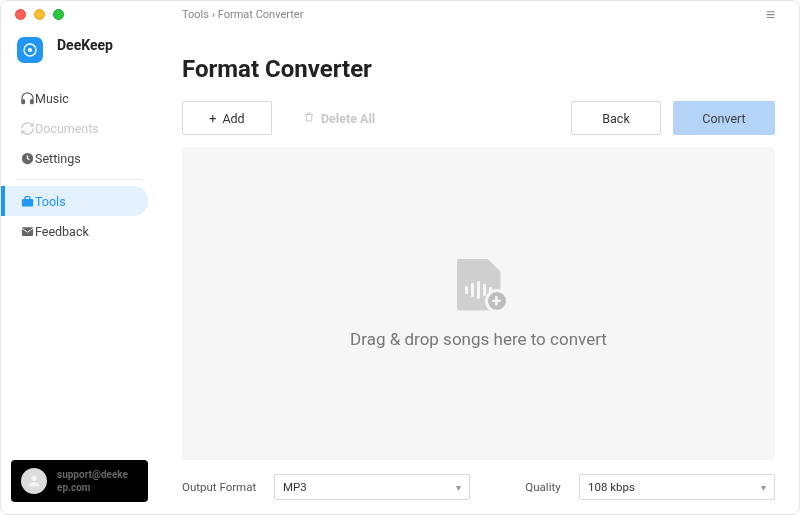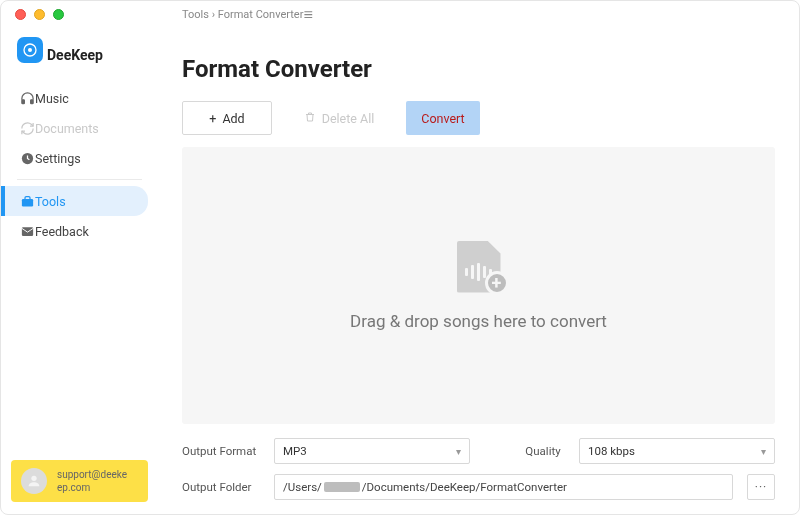--- a/index.html
+++ b/index.html
@@ -6,46 +6,46 @@
   body { background: #fff; width: 800px; height: 515px; overflow: hidden; border: 1px solid #e5e5e5; border-radius: 8px; }
   .window { width: 100%; height: 100%; display: flex; flex-direction: column; }
   .titlebar-row { display: flex; align-items: center; height: 26px; padding-left: 14px; }
   .traffic { display: flex; gap: 8px; }
   .dot { width: 11px; height: 11px; border-radius: 50%; }
   .dot.red { background: #ff5f57; border: 1px solid #e5493f; }
   .dot.yellow { background: #febc2e; border: 1px solid #e0a421; }
   .dot.green { background: #28c840; border: 1px solid #1ea630; }
   .content-row { flex: 1; display: flex; }
   .sidebar { width: 157px; display: flex; flex-direction: column; padding-top: 10px; }
-  .logo-row { display: flex; align-items: flex-end; gap: 4px; padding: 0 16px 14px 16px; }
+  .logo-row { display: flex; align-items: flex-start; gap: 14px; padding: 0 16px 14px 16px; }
   .logo-icon { width: 26px; height: 26px; border-radius: 7px; background: #2196f3; display: flex; align-items: center; justify-content: center; color: #fff; }
   .logo-text { display: flex; flex-direction: column; }
   .app-name { font-weight: 700; font-size: 14px; color: #222; }
   .app-sub { font-size: 9px; color: #9e9e9e; margin-top: 2px; }
   .nav { padding: 6px 0; }
   .nav-item { display: flex; align-items: center; height: 30px; padding: 0 18px; font-size: 12.5px; color: #444; cursor: pointer; }
   .nav-item.disabled { color: #c9c9c9; }
   .nav-item.active { background: #e3f0fd; color: #2196f3; border-radius: 0 14px 14px 0; border-left: 4px solid #2196f3; padding-left: 14px; margin-right: 10px;}
   .nav-sep { height: 1px; background: #eaeaea; margin: 6px 16px; }
   .nav-icon { width: 16px; height: 16px; flex-shrink: 0; display:flex; align-items:center; justify-content:center; color:inherit;}
   .nav-icon svg { display:block;}
-  .support-tile { margin-top: auto; margin: auto 10px 12px 10px; background: #fde047; border-radius: 4px; display: flex; align-items: center; gap: 10px; padding: 8px 10px; }
+  .support-tile { margin-top: auto; margin: auto 10px 12px 10px; background: #000000; border-radius: 4px; display: flex; align-items: center; gap: 10px; padding: 8px 10px; font-weight: bold; }
   .avatar { width: 26px; height: 26px; border-radius: 50%; background: #dcdcdc; display: flex; align-items: center; justify-content: center; color: #f4f4f4; }
   .support-txt { font-size: 10px; color: #666; line-height: 1.3;}
   .main { flex: 1; display: flex; flex-direction: column; padding: 0 24px 14px 24px; }
-  .breadcrumb-row { display: flex; align-items: center; height: 26px; margin-top: -26px; }
+  .breadcrumb-row { display: flex; align-items: center; height: 26px; margin-top: -26px; justify-content: space-between; }
   .breadcrumb { font-size: 11px; color: #888; }
   .hamburger { font-size: 16px; color: #888; cursor: pointer; }
   .page-title { font-size: 24px; font-weight: 700; color: #222; margin-top: 28px; margin-bottom: 18px; }
   .toolbar { display: flex; gap: 12px; align-items: center; }
   .btn { height: 34px; border-radius: 2px; font-size: 12.5px; display: flex; align-items: center; justify-content: center; cursor: pointer; }
   .btn.add { width: 90px; border: 1px solid #d8d8d8; background: #fff; color: #333; gap: 6px;}
-  .btn.delete { width: 110px; color: #c9c9c9; gap: 6px; cursor: default;}
+  .btn.delete { width: 110px; color: #c9c9c9; gap: 6px; cursor: default; font-weight: bold;}
   .btn.back { width: 90px; border: 1px solid #d8d8d8; background: #fff; color: #333; margin-left: auto; }
-  .btn.convert { width: 74px; background: #b3d4f6; color: #b91c1c; cursor: default;}
+  .btn.convert { width: 102px; background: #b3d4f6; color: #404040; cursor: default;}
   .drop-zone { flex: 1; background: #f6f6f6; border-radius: 3px; margin-top: 12px; display: flex; flex-direction: column; align-items: center; justify-content: center; }
   .dz-icon { position:relative; width:60px; height:54px; }
   .dz-page { position:absolute; left:8px; top:0; width:44px; height:52px; background:#cfcfcf; border-radius:2px; clip-path: polygon(0 0, 70% 0, 100% 25%, 100% 100%, 0 100%);}
   .dz-bars { position:absolute; left:16px; top:22px; display:flex; gap:3px; align-items:center;}
   .dz-bars span{ display:block; width:3px; background:#f6f6f6; border-radius:1px;}
   .dz-bars span:nth-child(1){height:8px;} .dz-bars span:nth-child(2){height:14px;} .dz-bars span:nth-child(3){height:18px;} .dz-bars span:nth-child(4){height:12px;} .dz-bars span:nth-child(5){height:6px;}
   .dz-plus { position:absolute; right:0; bottom:0; width:24px; height:24px; border-radius:50%; background:#bdbdbd; color:#f6f6f6; display:flex; align-items:center; justify-content:center; font-size:18px; font-weight:700; border:3px solid #f6f6f6;}
   .dz-text { font-size: 17px; color: #777; margin-top: 16px;}
   .form-rows { margin-top: 14px; display: flex; flex-direction: column; gap: 10px;}
   .form-row { display: flex; align-items: center; gap: 14px; }
@@ -167,20 +167,23 @@
         <div class="btn add">
           <span>+</span>
           <span>Add</span>
         </div>
         <div class="btn delete">
           <span><svg width="12" height="12" viewBox="0 0 24 24" fill="none" stroke="#c9c9c9" stroke-width="2">
                 <path d="M4 7h16M9 7V4h6v3M6 7l1 13h10l1-13"></path>
               </svg></span>
           <span>Delete All</span>
         </div>
+        <div class="btn back">
+          <span>Back</span>
+        </div>
         <div class="btn convert">
           <span>Convert</span>
         </div>
       </div>
 
       <div class="drop-zone">
         <div class="dz-icon">
           <div class="dz-page"></div>
           <div class="dz-bars">
               <span></span>
@@ -201,25 +204,16 @@
             <span>MP3</span>
             <span class="chev">▾</span>
           </div>
           <div class="spacer-flex"></div>
           <div class="form-label right">Quality</div>
           <div class="select">
             <span>108 kbps</span>
             <span class="chev">▾</span>
           </div>
         </div>
-        <div class="form-row">
-          <div class="form-label">Output Folder</div>
-          <div class="folder-input">
-            <span>/Users/</span>
-              <span class="redact"></span>
-              <span>/Documents/DeeKeep/FormatConverter</span>
-          </div>
-          <div class="browse">···</div>
-        </div>
       </div>
     </div>
   </div>
 </div>
 
 </body></html>

